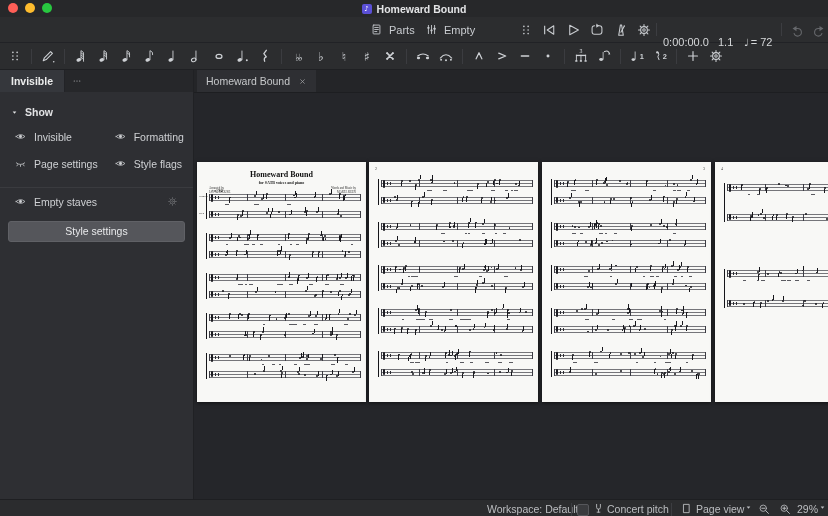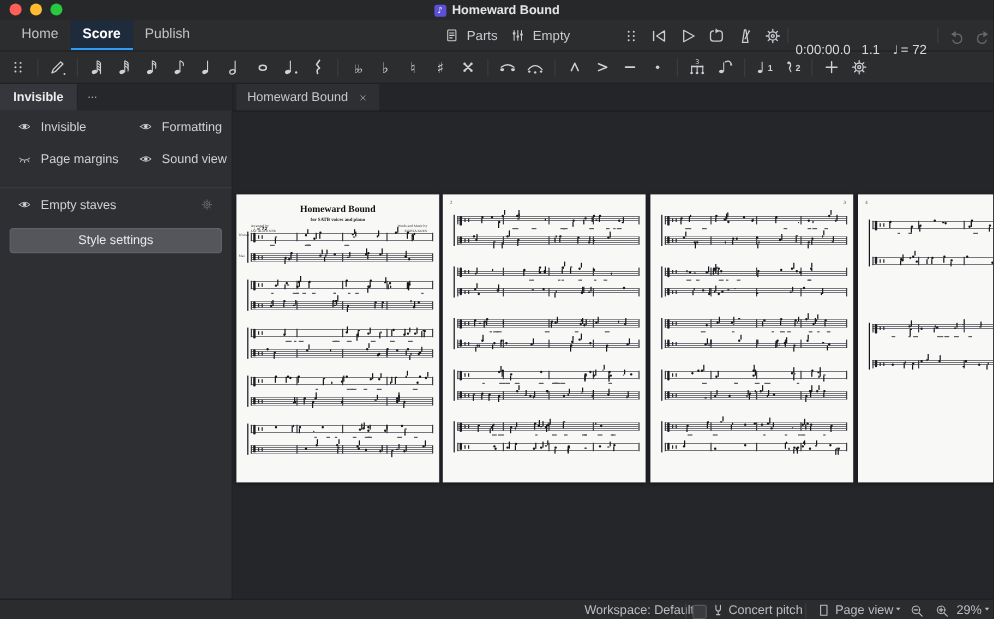--- a/index.html
+++ b/index.html
@@ -91,25 +91,20 @@
     <div class="lights">
       <span class="light" style="background:#ff5f57"></span>
       <span class="light" style="background:#febc2e"></span>
       <span class="light" style="background:#28c840"></span>
     </div>
     <span class="appicon">♪</span>
     <span class="wtitle">Homeward Bound</span>
   </div>
 
   <div class="tabrow">
-    <div class="mtabs">
-      <div class="mtab">Home</div>
-      <div class="mtab active">Score</div>
-      <div class="mtab">Publish</div>
-    </div>
 
     <button class="chromebtn" style="left:366px">
       <span class="icn">
           <svg viewBox="0 0 22 22" width="15" height="15" fill="none" stroke="currentColor" stroke-width="1.3" stroke-linecap="round" stroke-linejoin="round">
             <rect x="6" y="4.5" width="10" height="13" rx="1"></rect>
             <path d="M8.3 8 H13.7 M8.3 11 H13.7 M8.3 14 H11.5"></path>
           </svg>
         </span>
       <span>Parts</span>
     </button>
@@ -468,20 +463,28 @@
             <svg viewBox="0 0 22 22" width="14" height="14" fill="none" stroke="currentColor" stroke-width="1.3" stroke-linecap="round" stroke-linejoin="round">
               <g fill="currentColor" stroke="none">
                 <circle cx="6" cy="11" r="1.1"></circle>
                 <circle cx="11" cy="11" r="1.1"></circle>
                 <circle cx="16" cy="11" r="1.1"></circle>
               </g>
             </svg>
           </button>
       </div>
       <div class="pbody">
+        <div class="sechead">
+          <span>
+              <svg viewBox="0 0 22 22" width="9" height="9" fill="none" stroke="currentColor" stroke-width="1.3" stroke-linecap="round" stroke-linejoin="round">
+                <polygon points="6.5,8.5 15.5,8.5 11,14" fill="currentColor" stroke="none"></polygon>
+              </svg>
+            </span>
+          <span>Show</span>
+        </div>
         <div class="pgrid" id="show-grid">
             <div class="prow">
               <span>
                 <svg viewBox="0 0 22 22" width="13" height="13" fill="none" stroke="currentColor" stroke-width="1.3" stroke-linecap="round" stroke-linejoin="round">
                   <path d="M3.5 11 Q11 4.5 18.5 11 Q11 17.5 3.5 11 Z"></path>
                   <circle cx="11" cy="11" r="2.5" fill="currentColor" stroke="none"></circle>
                 </svg>
               </span>
               <span class="lbl">Invisible</span>
             </div>
@@ -493,30 +496,30 @@
                 </svg>
               </span>
               <span class="lbl">Formatting</span>
             </div>
             <div class="prow">
               <span>
                 <svg viewBox="0 0 22 22" width="13" height="13" fill="none" stroke="currentColor" stroke-width="1.3" stroke-linecap="round" stroke-linejoin="round">
                   <path d="M4 10 Q11 15.5 18 10 M6.3 12.9 L5 15 M11 13.7 V16 M15.7 12.9 L17 15"></path>
                 </svg>
               </span>
-              <span class="lbl">Page margins</span>
+              <span class="lbl">Page settings</span>
             </div>
             <div class="prow">
               <span>
                 <svg viewBox="0 0 22 22" width="13" height="13" fill="none" stroke="currentColor" stroke-width="1.3" stroke-linecap="round" stroke-linejoin="round">
                   <path d="M3.5 11 Q11 4.5 18.5 11 Q11 17.5 3.5 11 Z"></path>
                   <circle cx="11" cy="11" r="2.5" fill="currentColor" stroke="none"></circle>
                 </svg>
               </span>
-              <span class="lbl">Sound view</span>
+              <span class="lbl">Style flags</span>
             </div>
           </div>
         <div class="divider"></div>
         <div id="appearance-rows">
             <div class="prow">
               <span>
                 <svg viewBox="0 0 22 22" width="13" height="13" fill="none" stroke="currentColor" stroke-width="1.3" stroke-linecap="round" stroke-linejoin="round">
                   <path d="M3.5 11 Q11 4.5 18.5 11 Q11 17.5 3.5 11 Z"></path>
                   <circle cx="11" cy="11" r="2.5" fill="currentColor" stroke="none"></circle>
                 </svg>

